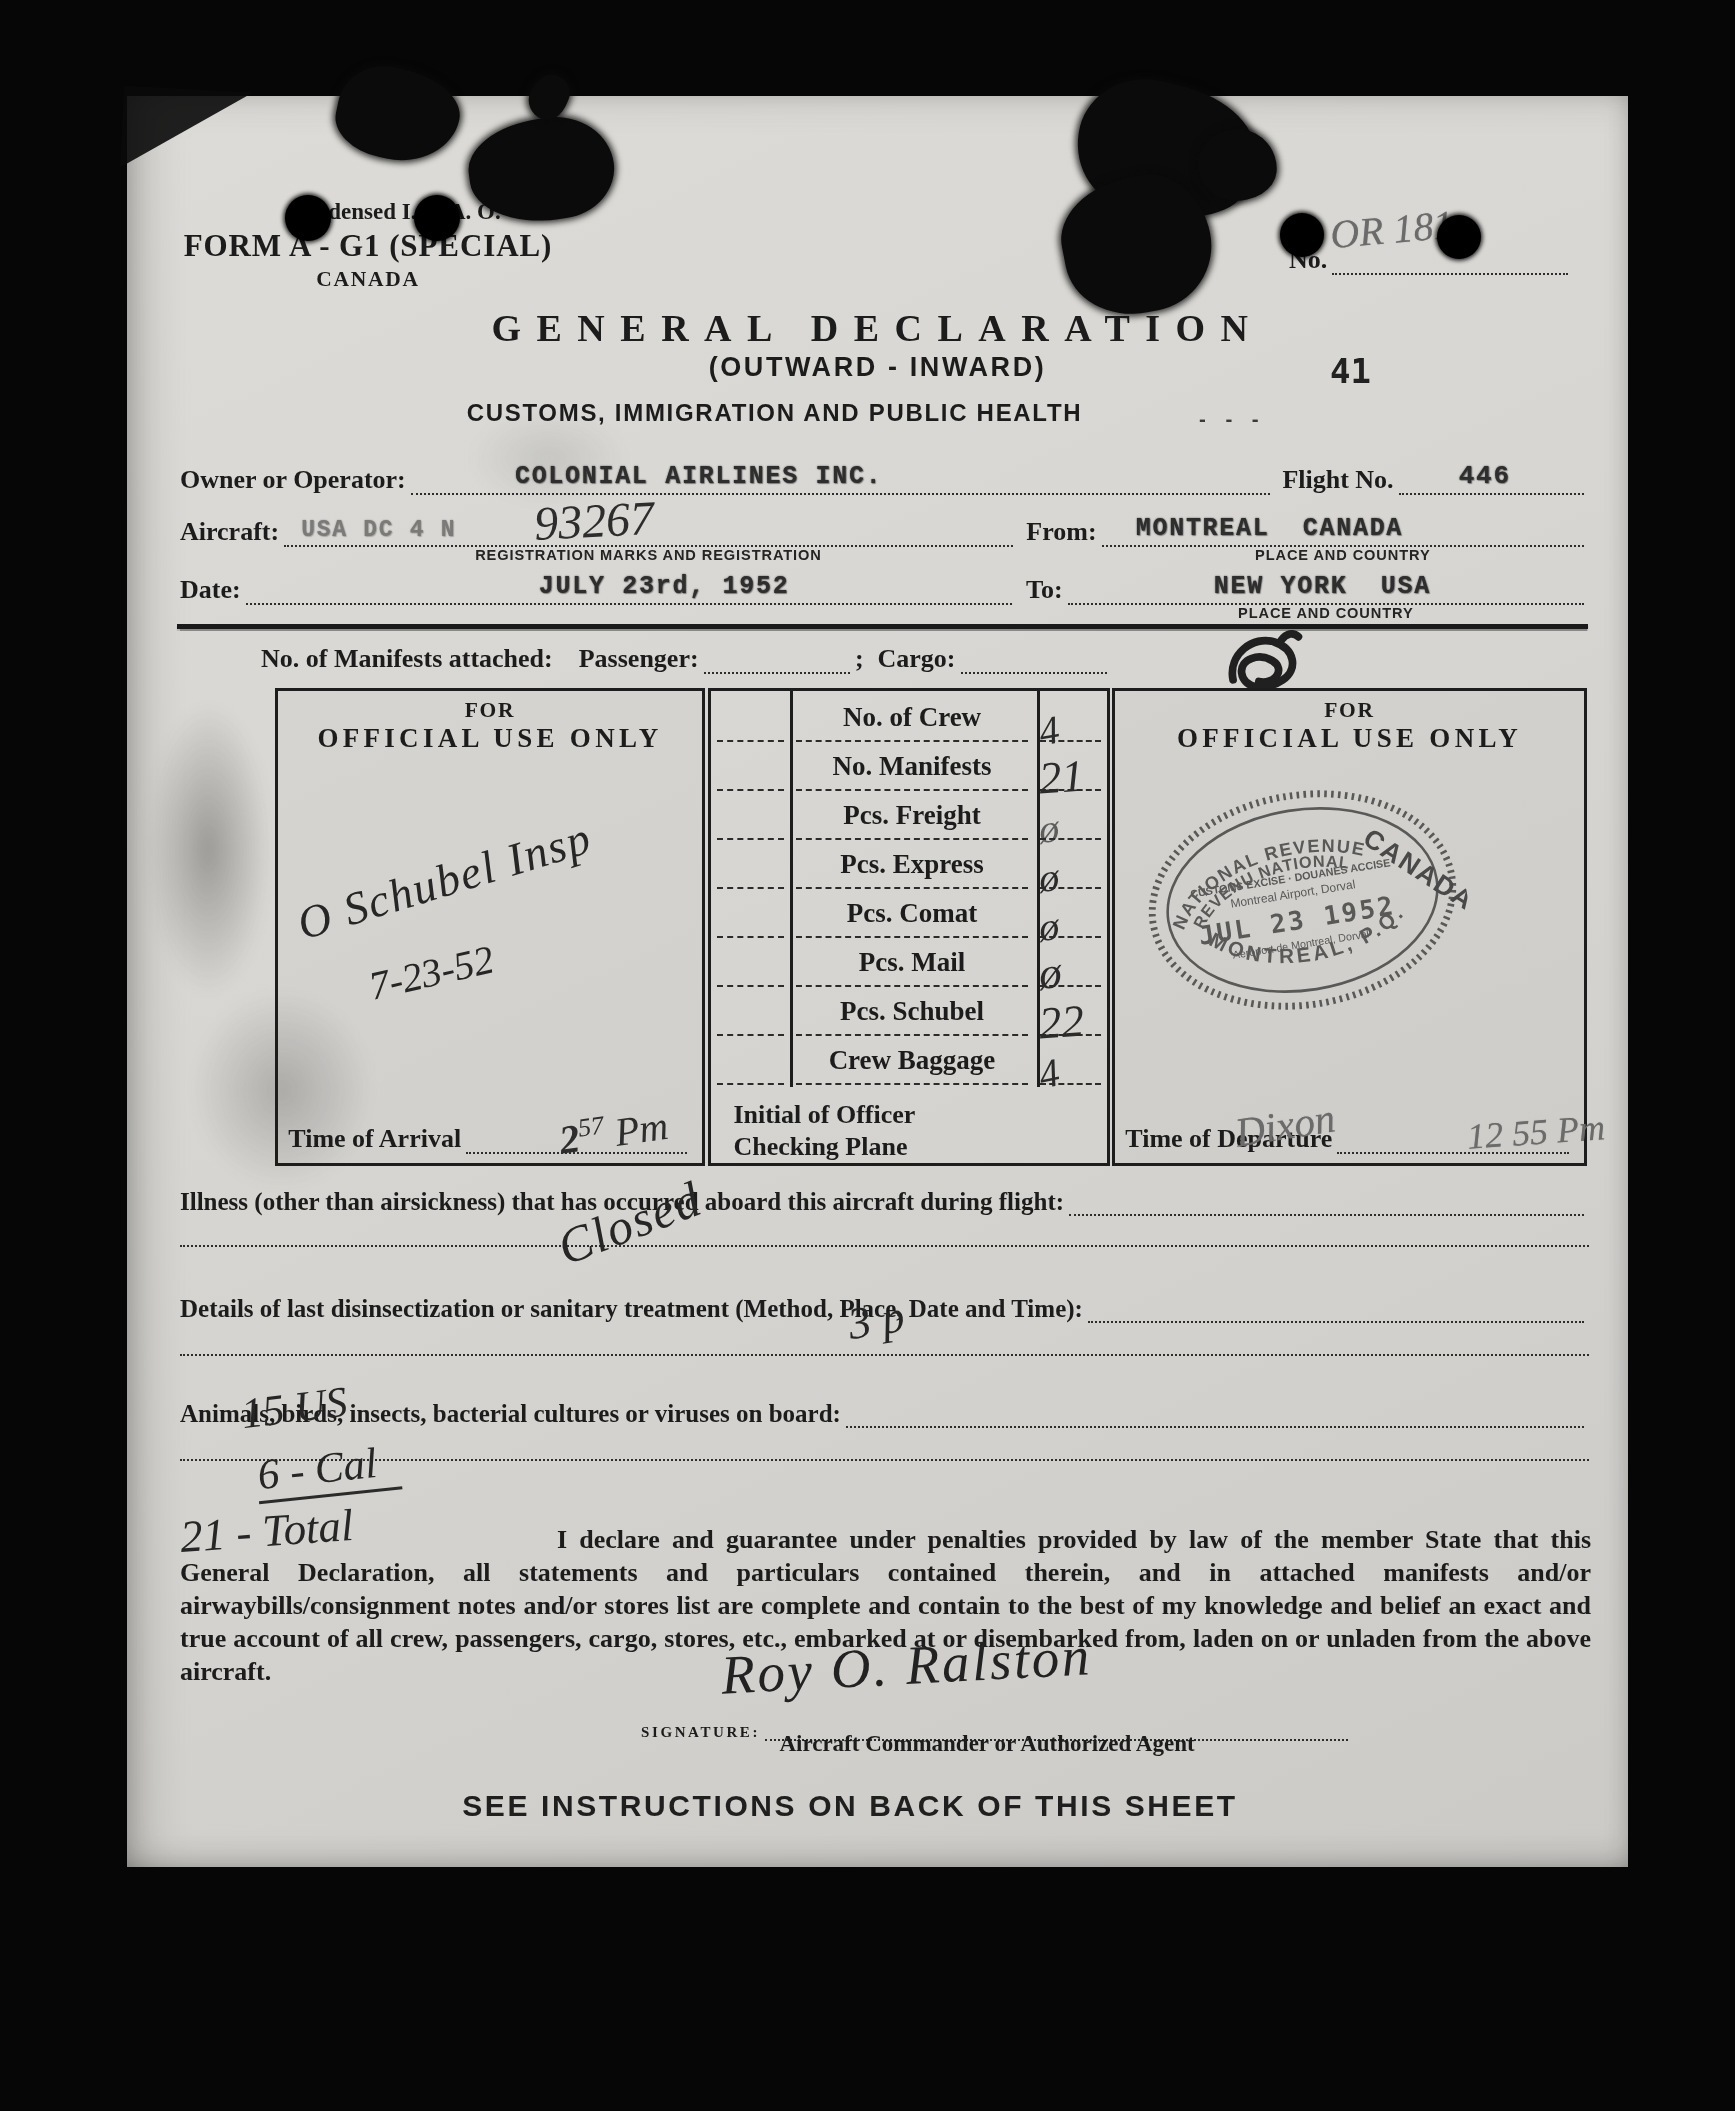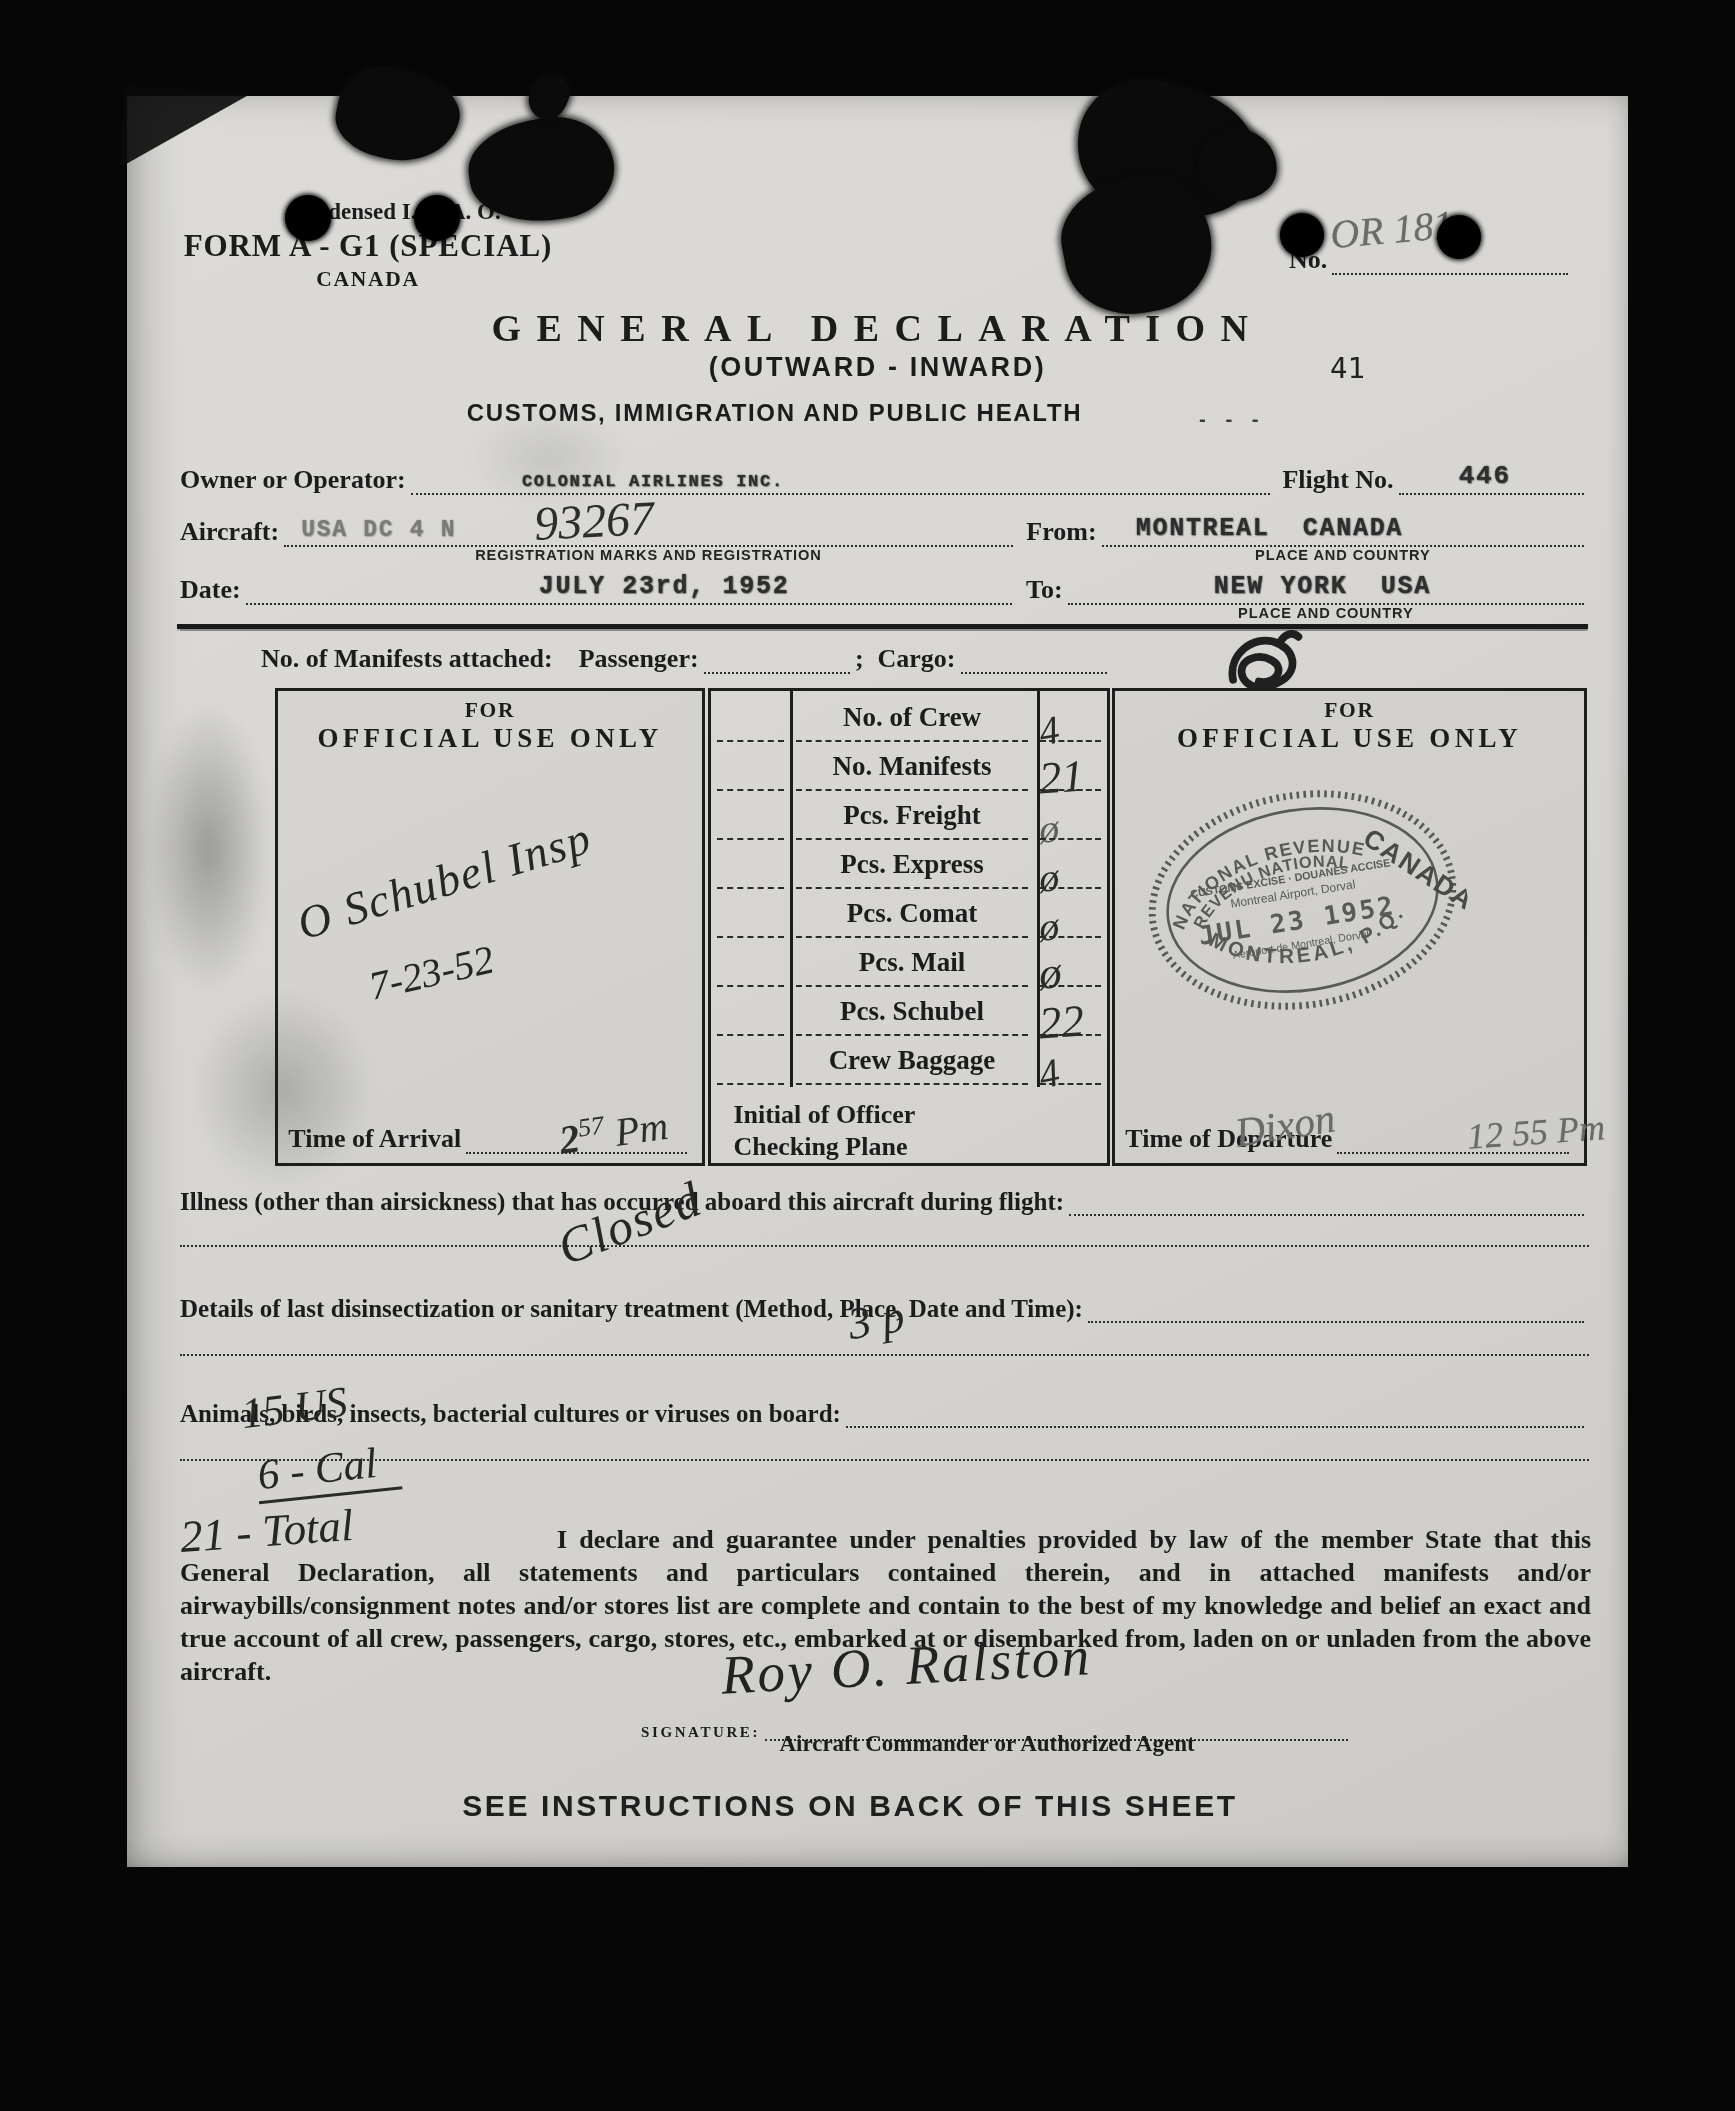--- a/index.html
+++ b/index.html
@@ -48,21 +48,21 @@
   .form-ref .l1{font-weight:bold;font-size:23px;padding-left:52px;}
   .form-ref .l2{font-weight:bold;font-size:31px;letter-spacing:0.9px;}
   .form-ref .l3{font-weight:bold;font-size:21.5px;letter-spacing:1.7px;}
   .no-row{position:absolute;left:1162px;top:148px;width:284px;display:flex;align-items:flex-end;}
   .no-hand{position:absolute;left:1203px;top:110px;font-size:40px;transform:rotate(-5deg);}
 
   .title-main{position:absolute;left:0;top:210px;width:1501px;text-align:center;font-size:38px;font-weight:bold;letter-spacing:15.5px;}
   .title-sub{position:absolute;left:0;top:256px;width:1501px;text-align:center;font-family:"Liberation Sans",sans-serif;font-weight:bold;font-size:27px;letter-spacing:2.6px;}
   .title-dept{position:absolute;left:-103px;top:303px;width:1501px;text-align:center;font-family:"Liberation Sans",sans-serif;font-weight:bold;font-size:24px;letter-spacing:1.7px;}
   .stray{position:absolute;left:1072px;top:311px;font-family:"Liberation Sans",sans-serif;font-weight:bold;font-size:20.6px;letter-spacing:6.9px;color:#3a3a3a;}
-  .pageno{position:absolute;left:1203px;top:255px;font-family:"DejaVu Sans Mono",monospace;font-size:29px;font-weight:normal;color:#222;}
+  .pageno{position:absolute;left:1203px;top:255px;font-family:"DejaVu Sans Mono",monospace;font-size:34px;font-weight:bold;color:#222;}
 
   
   .caption{position:absolute;top:31px;width:100%;text-align:center;}
   .thick-rule{position:absolute;left:50px;top:528px;width:1411px;height:5.2px;background:#1a1a1a;box-shadow:0 1.7px 0.9px rgba(20,20,20,.4);}
 
   
   .obox{position:absolute;top:592px;height:478px;border:3.4px solid #1d1d1d;box-sizing:border-box;background:rgba(0,0,0,0.015);}
   .obox .h1{margin-top:6.9px;text-align:center;font-weight:bold;font-size:21.5px;letter-spacing:1.7px;}
   .obox .h2{text-align:center;font-weight:bold;font-size:27px;letter-spacing:4.3px;}
   .strip{position:absolute;left:581px;top:592px;width:402px;height:478px;border:3.4px solid #1d1d1d;box-sizing:border-box;}
@@ -117,21 +117,21 @@
 
   <div class="title-main">GENERAL DECLARATION</div>
   <div class="title-sub">(OUTWARD - INWARD)</div>
   <div class="title-dept">CUSTOMS, IMMIGRATION AND PUBLIC HEALTH</div>
   <div class="stray">- - -</div>
   <div class="pageno">41</div>
 
   <div class="row" style="left:53px;top:368px;width:1409px;">
     <span class="lbl">Owner or Operator:</span>
     <span class="dotfill">
-      <span class="onln typed" style="left:111px;font-size:17px;">COLONIAL AIRLINES INC.</span>
+      <span class="onln typed" style="left:104px;font-size:25px;">COLONIAL AIRLINES INC.</span>
     </span>
     <span class="lbl" style="margin-left:6.9px;">Flight No.</span>
     <span class="dotfill" style="max-width:185px;">
       <span class="onln typed" style="left:60px;font-size:26px;">446</span>
     </span>
   </div>
 
   <div class="row" style="left:53px;top:420px;width:1409px;">
     <span class="lbl">Aircraft:</span>
     <span class="dotfill">

